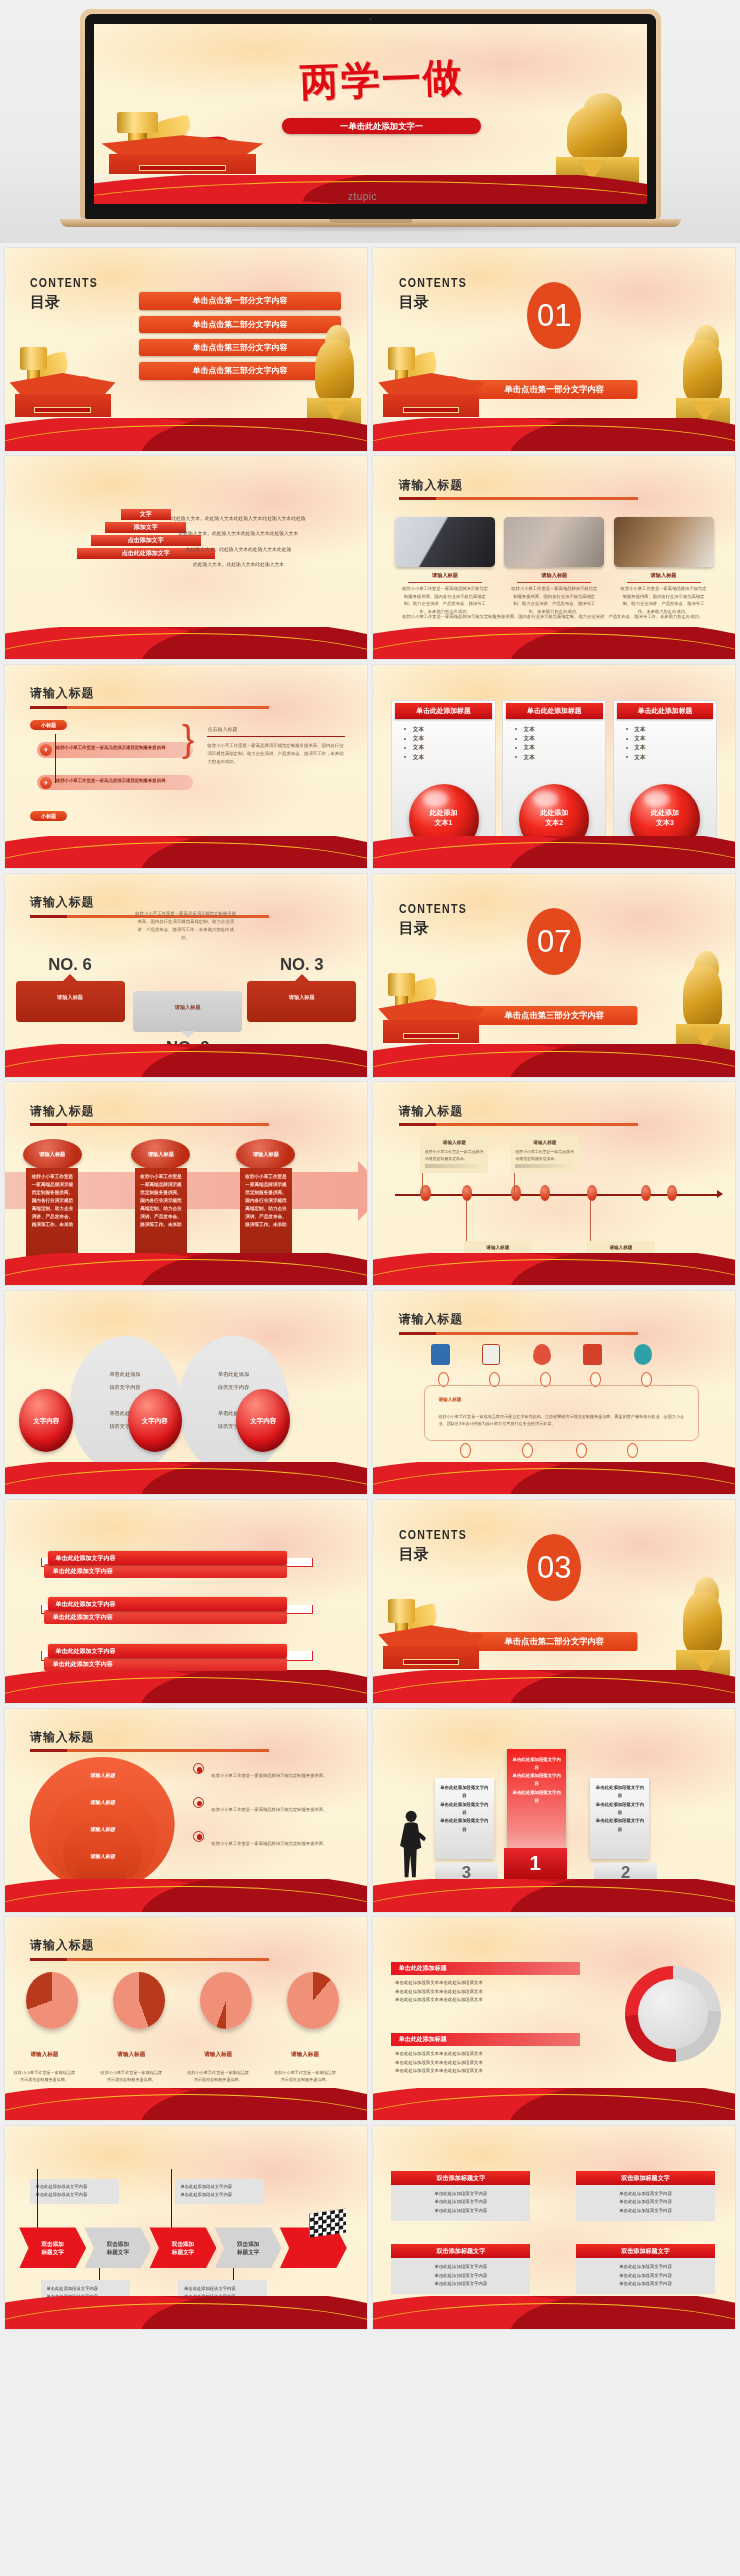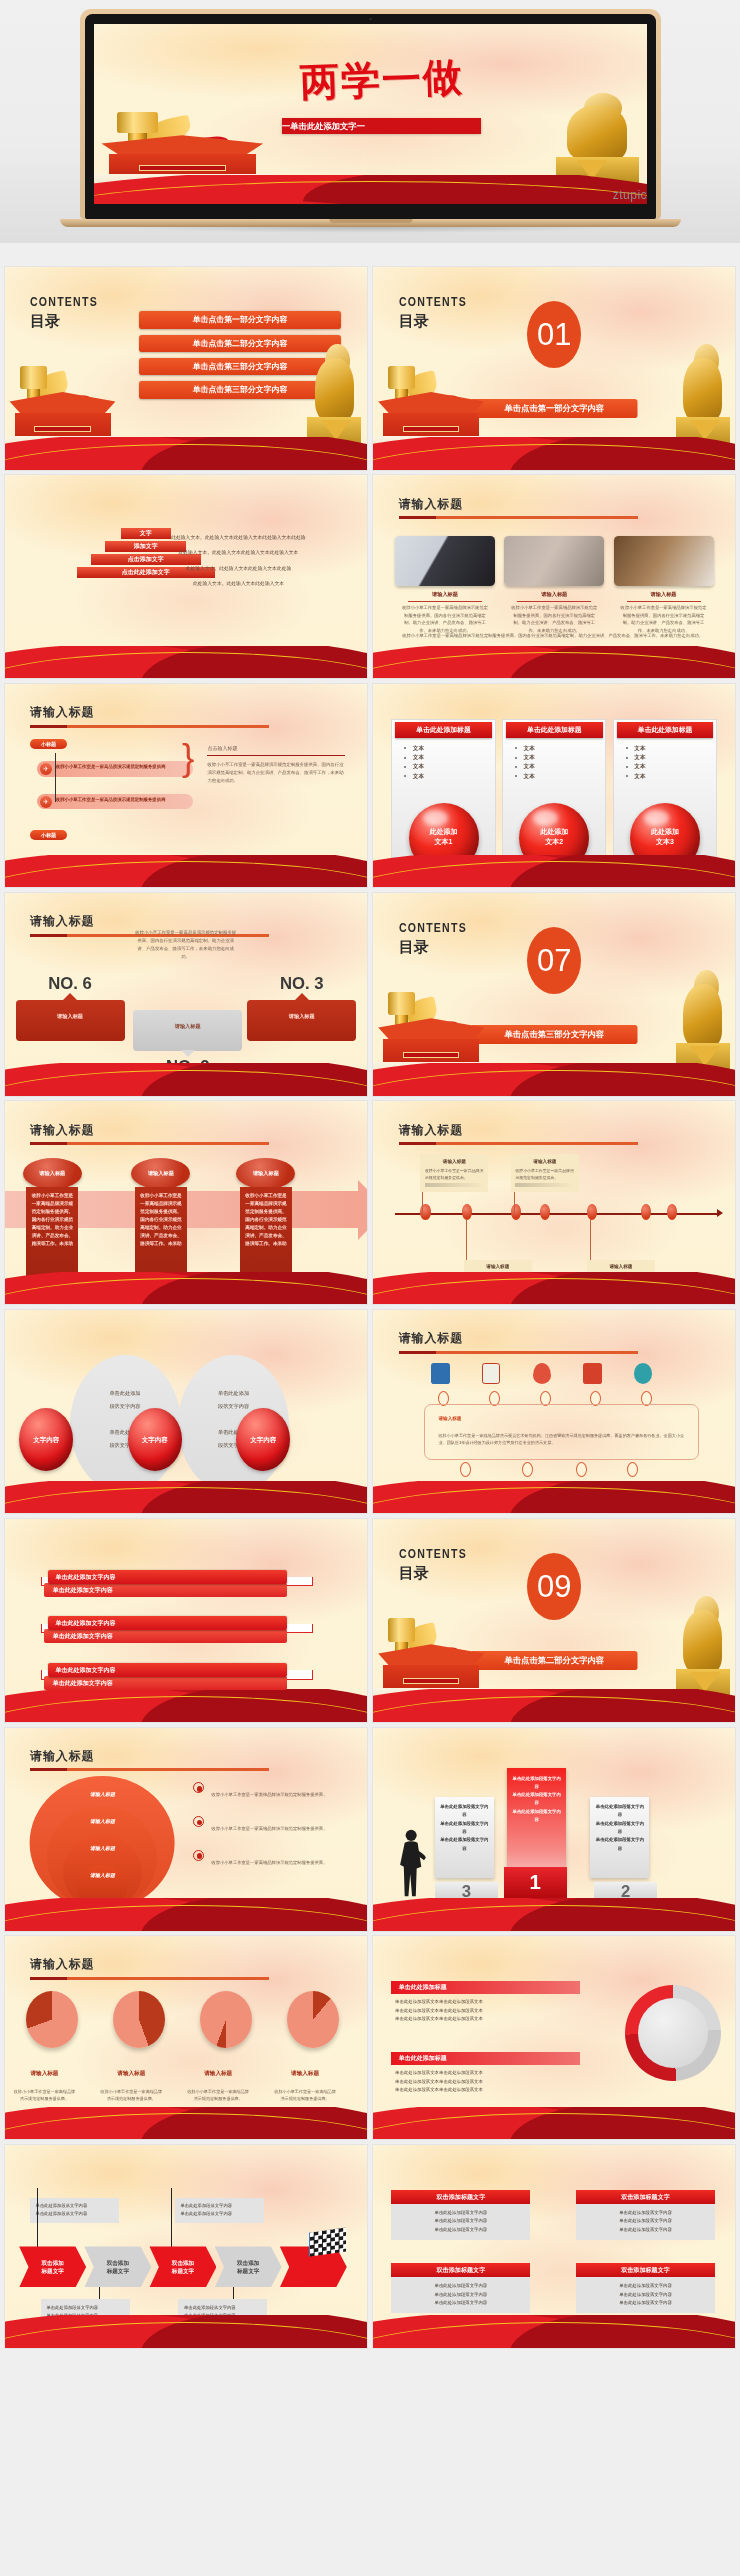--- a/index.html
+++ b/index.html
@@ -24,22 +24,22 @@
     padding: 4.6px 4.6px 0 4.6px;
   }
   .bezel {
     background: #141414; border-radius: 7.4px 7.4px 1.9px 1.9px;
     padding: 10.2px 9.3px 15px 9.3px; position: relative;
   }
   .cam { position: absolute; top: 3.7px; left: 50%; width: 2.8px; height: 2.8px;
          border-radius: 50%; background: #3a3a3a; transform: translateX(-50%); }
   .screen { width: 100%; height: 180px; position: relative; overflow: hidden;
             background: #fdf5dd; }
-  .brand { position: absolute; bottom: 1.9px; left: 0; right: 0; text-align: right;
-           color: #8d8d8d; font-size: 12px; letter-spacing: 0.5px; }
+  .brand { position: absolute; bottom: 1.9px; left: 0; right: 16px; text-align: center;
+           color: #8d8d8d; font-size: 10px; letter-spacing: 0.5px; }
   .base {
     height: 8.3px; margin: 0 -20.4px;
     background: linear-gradient(180deg,#e6c79e 0%,#cbab7e 55%,#b08f62 100%);
     border-radius: 0 0 13px 13px;
     position: relative;
   }
   .base::after {
     content:""; position:absolute; left:50%; top:0; transform:translateX(-50%);
     width: 83px; height: 3.7px; background:#bc9b70; border-radius: 0 0 4.6px 4.6px;
   }
@@ -96,21 +96,21 @@
      background:#e2441f; clip-path: polygon(12% 100%, 0 40%, 50% 0, 100% 40%, 88% 100%); }
   .gate .wall { position:absolute; bottom:18%; left:8%; width:78%; height:38%;
      background: linear-gradient(180deg,#de3b1c,#c32612); }
   .gate .plinth { position:absolute; bottom:0; left:0; width:96%; height:22%;
      background: linear-gradient(180deg,#fbf4e2,#efe3c8); }
   .gate .sign { position:absolute; bottom:28%; left:24%; width:46%; height:9%;
      background:#b90f12; border:0.9px solid #f3d98c; }
 
   
   .grid { display:grid; grid-template-columns: 1fr 1fr; gap: 3.7px 4.6px;
-          padding: 3.7px 3.7px 5.6px 3.7px; background:#efefef;margin-top:19px; }
+          padding: 3.7px 3.7px 5.6px 3.7px; background:#efefef; }
   .cell { position:relative; width:364px; height:205px; background:#fdf4d9;
           border:0.9px solid #e4e4e4; }
   .slide { position:absolute; inset:0; }
 
   
   .hd { position:absolute; left:7%; top:10%; }
   .hd .t { font-size:12px; font-weight:bold; color:#333; letter-spacing:0.9px; }
   .hd .rule { margin-top:3.7px; height:2.8px; width:239px; background:#e05a2b; position:relative; }
   .hd .rule::before { content:""; position:absolute; left:0; top:0; width:37px; height:2.8px; background:#9e1b13; }
 
@@ -330,22 +330,22 @@
   <div class="hero">
     <div class="laptop">
       <div class="lid">
         <div class="bezel">
           <div class="cam"></div>
           <div class="screen sl">
             <div style="position:absolute;left:24%;top:16%;width:56%;text-align:center;
                  font-size:39px;font-weight:bold;color:#e00b12;letter-spacing:1.9px;
                  font-family:'DejaVu Serif',serif;transform:rotate(-2deg);text-shadow:0.9px 0.9px 0 rgba(200,0,0,.3);">两学一做</div>
             <div style="position:absolute;left:34%;top:52%;width:36%;height:16.7px;line-height:16.7px;
-                 background:#cf1015;border-radius:0;color:#fff;font-size:8.3px;font-weight:bold;
-                 text-align:left;box-shadow:0 0.9px 2.8px rgba(0,0,0,.3);">一单击此处添加文字一</div>
+                 background:#cf1015;border-radius:8px;color:#fff;font-size:8.3px;font-weight:bold;
+                 text-align:center;box-shadow:0 0.9px 2.8px rgba(0,0,0,.3);">一单击此处添加文字一</div>
             <div class="pillar">
               <div class="wing"></div>
                 <div class="flag"></div>
                 <div class="col"></div>
                 <div class="cap"></div>
             </div>
             <div class="gate">
               <div class="roof"></div>
                 <div class="wall"></div>
               <div class="sign"></div>
@@ -798,21 +798,21 @@
           </div>
       </div>
     </div>
 
     <div class="cell">
       <div class="slide sl">
         <div class="contents-lbl">
           <div class="en">CONTENTS</div>
           <div class="cn">目录</div>
         </div>
-        <div class="big-num">09</div>
+        <div class="big-num">03</div>
         <div class="num-btn">单击点击第二部分文字内容</div>
         <div class="pillar">
           <div class="wing"></div>
             <div class="flag"></div>
             <div class="col"></div>
             <div class="cap"></div>
           </div>
         <div class="gate">
           <div class="roof"></div>
             <div class="wall"></div>

